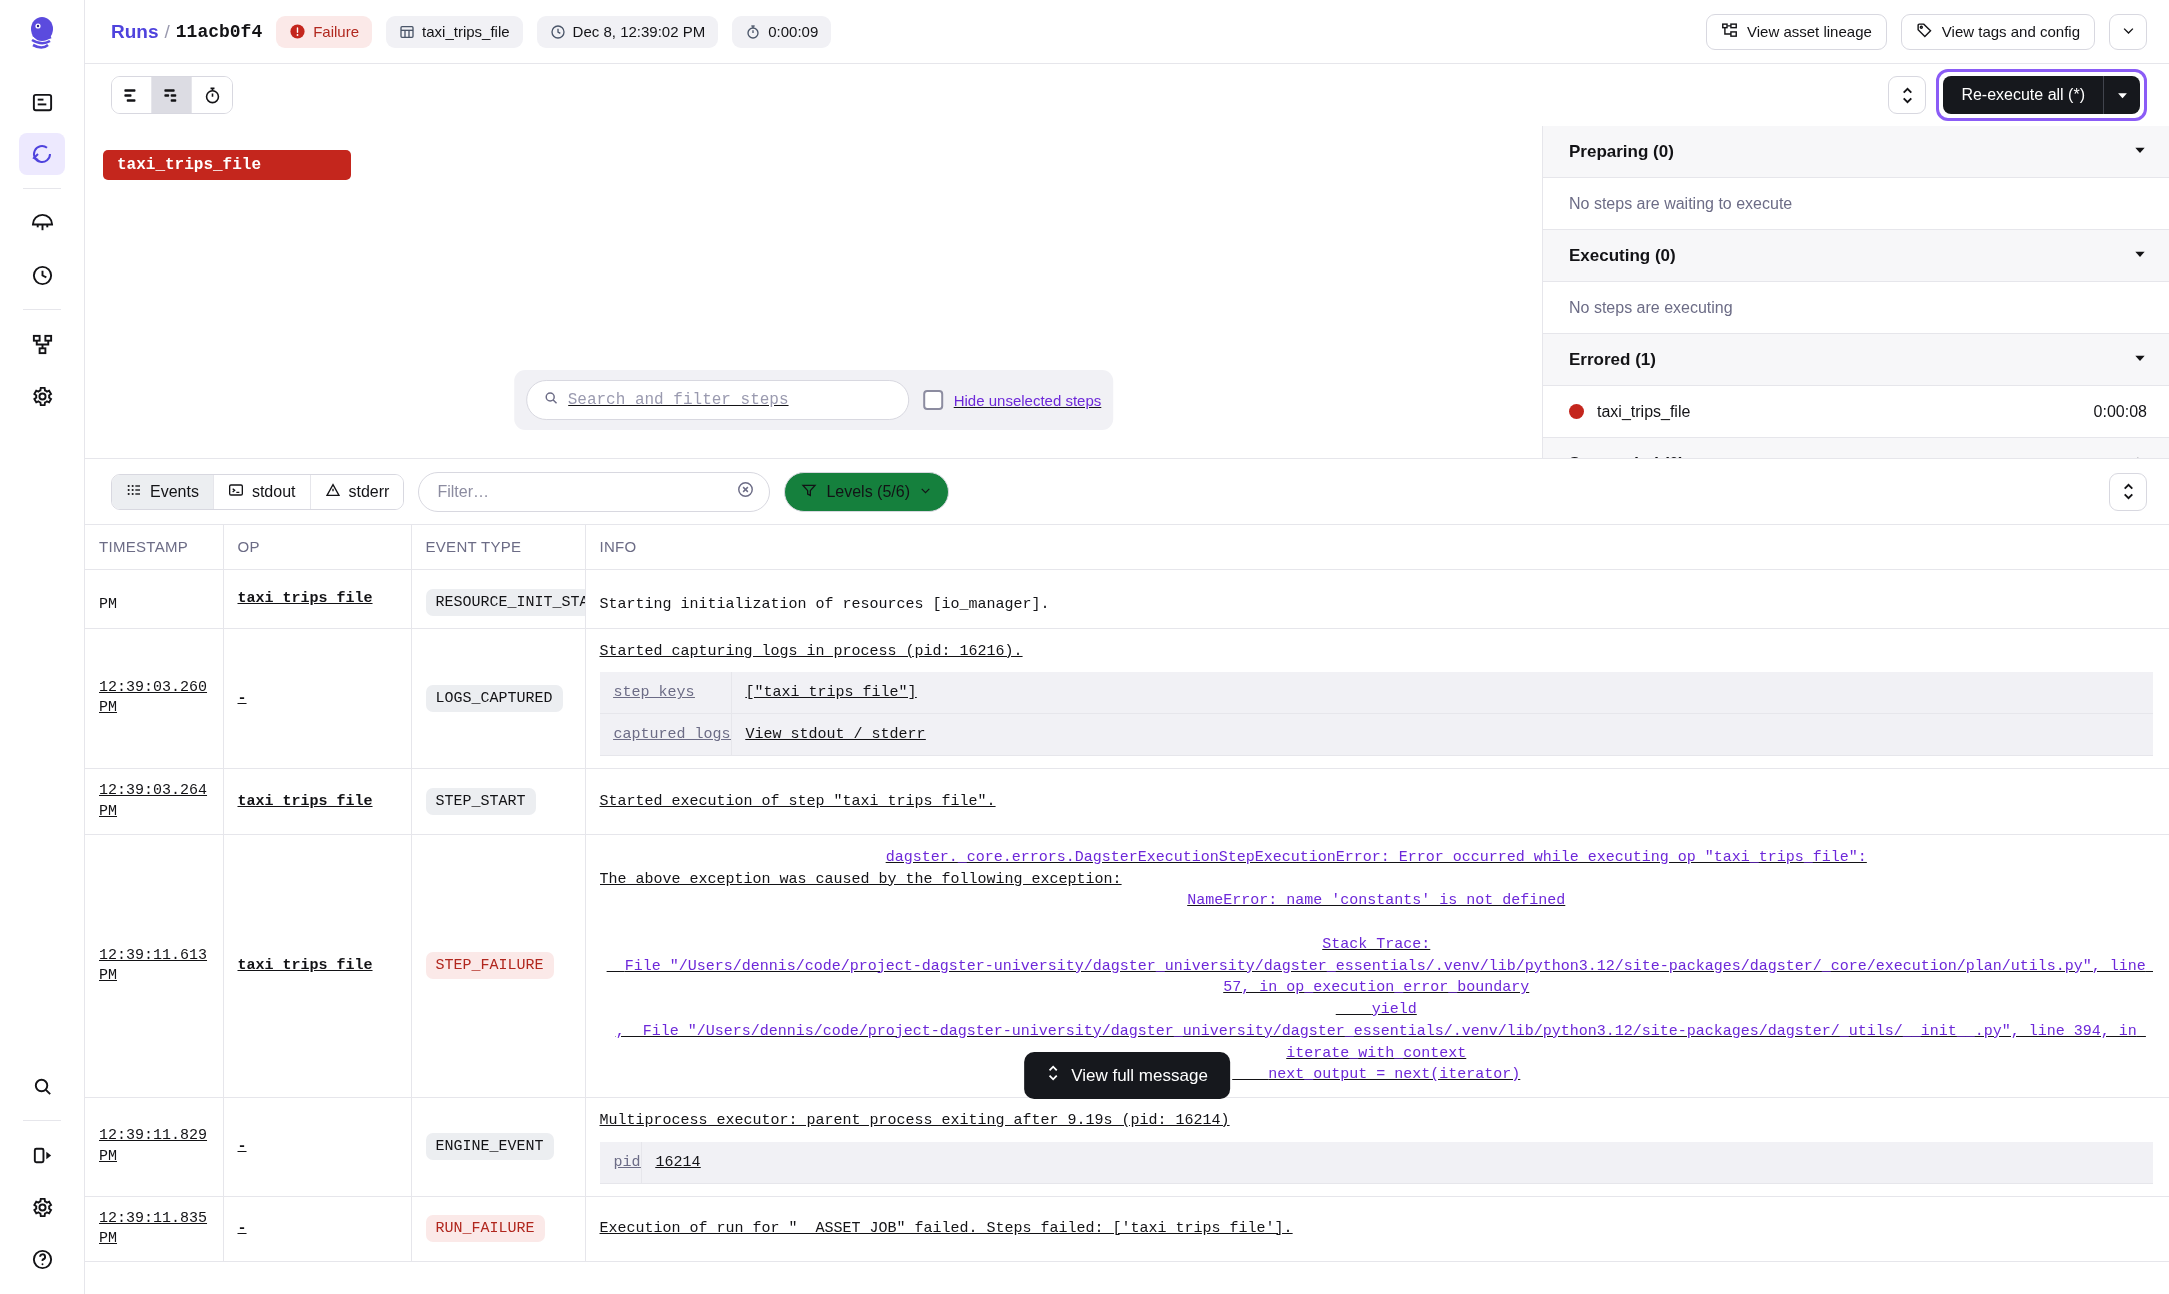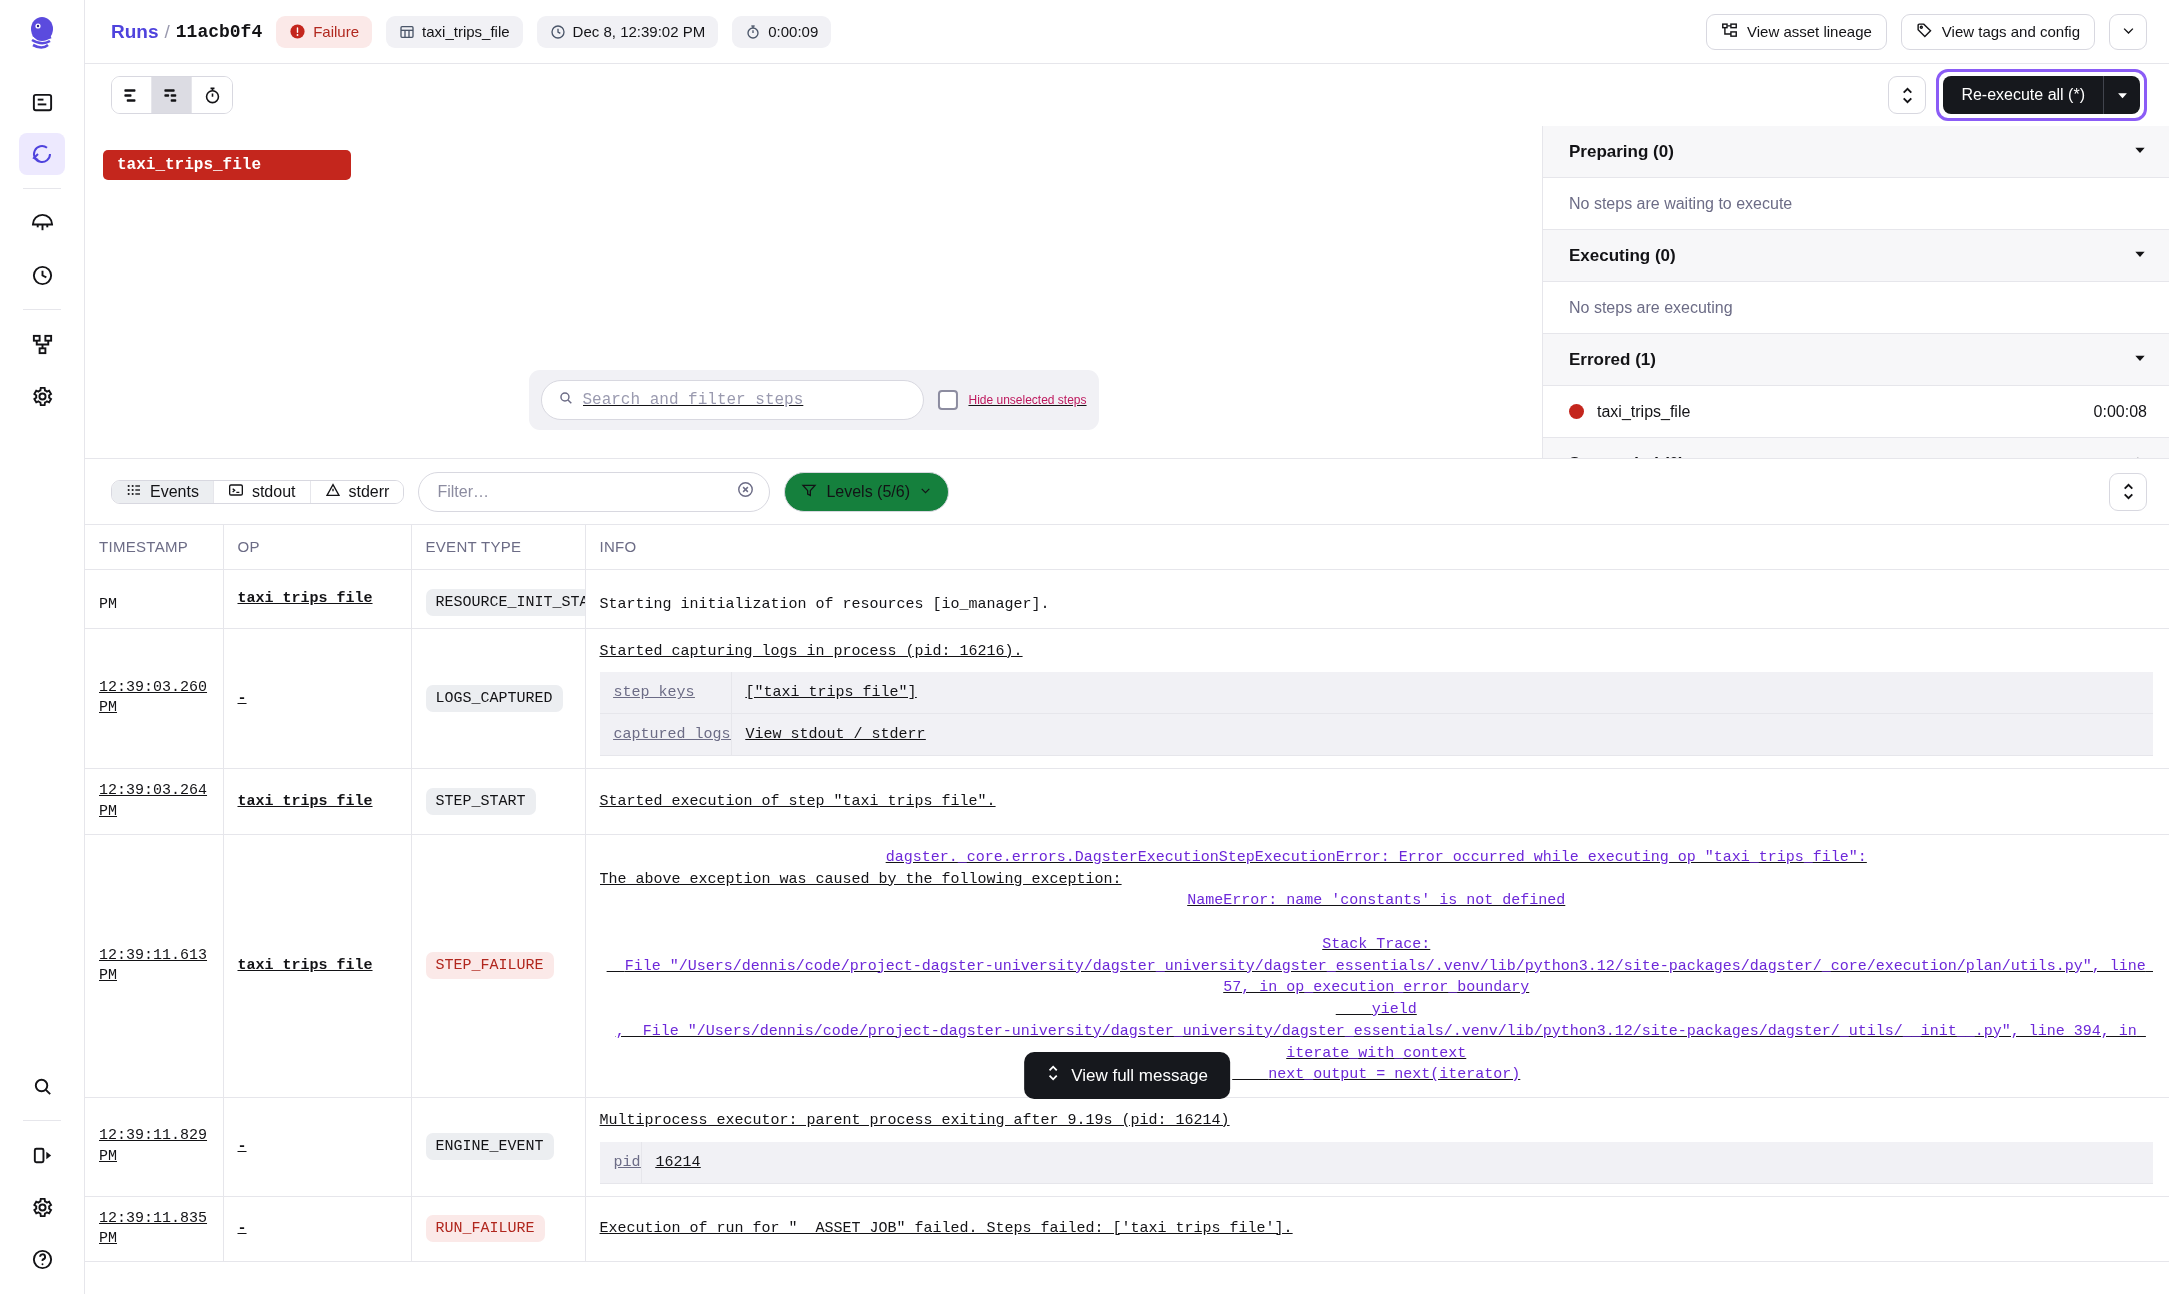--- a/index.html
+++ b/index.html
@@ -99,21 +99,21 @@
   }
   .gsearch .field {
     width: 383px; height: 40px; background: #fff; border: 1px solid #d8d8e0;
     border-radius: 20px; display: flex; align-items: center; gap: 9px; padding: 0 16px;
   }
   .gsearch .field input {
     border: none; outline: none; background: transparent; width: 100%;
     font-family: "Liberation Mono", monospace; font-size: 16px; color: #131316;
   }
   .gsearch .field input::placeholder { color: #9a9aaf; }
-  .cbrow { display: flex; align-items: center; gap: 11px; font-size: 12px; color: #be185d; cursor: pointer; }
+  .cbrow { display: flex; align-items: center; gap: 11px; font-size: 15px; color: #6d28d9; cursor: pointer; }
   .cbox { width: 20px; height: 20px; border: 2px solid #8c8ca0; border-radius: 4px; background: #fff; }
 
   
   .status { width: 626px; flex: 0 0 626px; background: #fff; overflow: hidden; }
   .sec-hdr {
     height: 52px; display: flex; align-items: center; justify-content: space-between;
     padding: 0 22px 0 26px; background: #f7f7f9; border-bottom: 1px solid #e6e6eb;
     font-size: 17px; font-weight: 700; color: #131316; cursor: pointer;
   }
   .sec-body {
@@ -125,21 +125,21 @@
   .dot { width: 15px; height: 15px; border-radius: 50%; background: #c4261d; flex: 0 0 15px; }
   .step-time { color: #131316; font-size: 16px; }
 
   
   .ltoolbar {
     height: 66px; flex: 0 0 66px; display: flex; align-items: center;
     padding: 0 22px 0 26px; gap: 14px; border-bottom: 1px solid #e6e6eb;
   }
   .tabs { display: inline-flex; border: 1px solid #d8d8e0; border-radius: 9px; overflow: hidden; }
   .tabs > div {
-    height: 22px; display: flex; align-items: center; gap: 8px; padding: 0 14px;
+    height: 34px; display: flex; align-items: center; gap: 8px; padding: 0 14px;
     background: #fff; font-size: 16px; cursor: pointer; border-right: 1px solid #e6e6eb; white-space: nowrap;
   }
   .tabs > div:last-child { border-right: none; }
   .tabs > div.on { background: #eceef1; font-weight: 400; }
   .filter {
     width: 352px; height: 40px; border: 1px solid #d8d8e0; border-radius: 20px;
     display: flex; align-items: center; padding: 0 14px 0 18px; gap: 8px; background: #fff;
   }
   .filter input {
     border: none; outline: none; background: transparent; flex: 1 1 auto;

